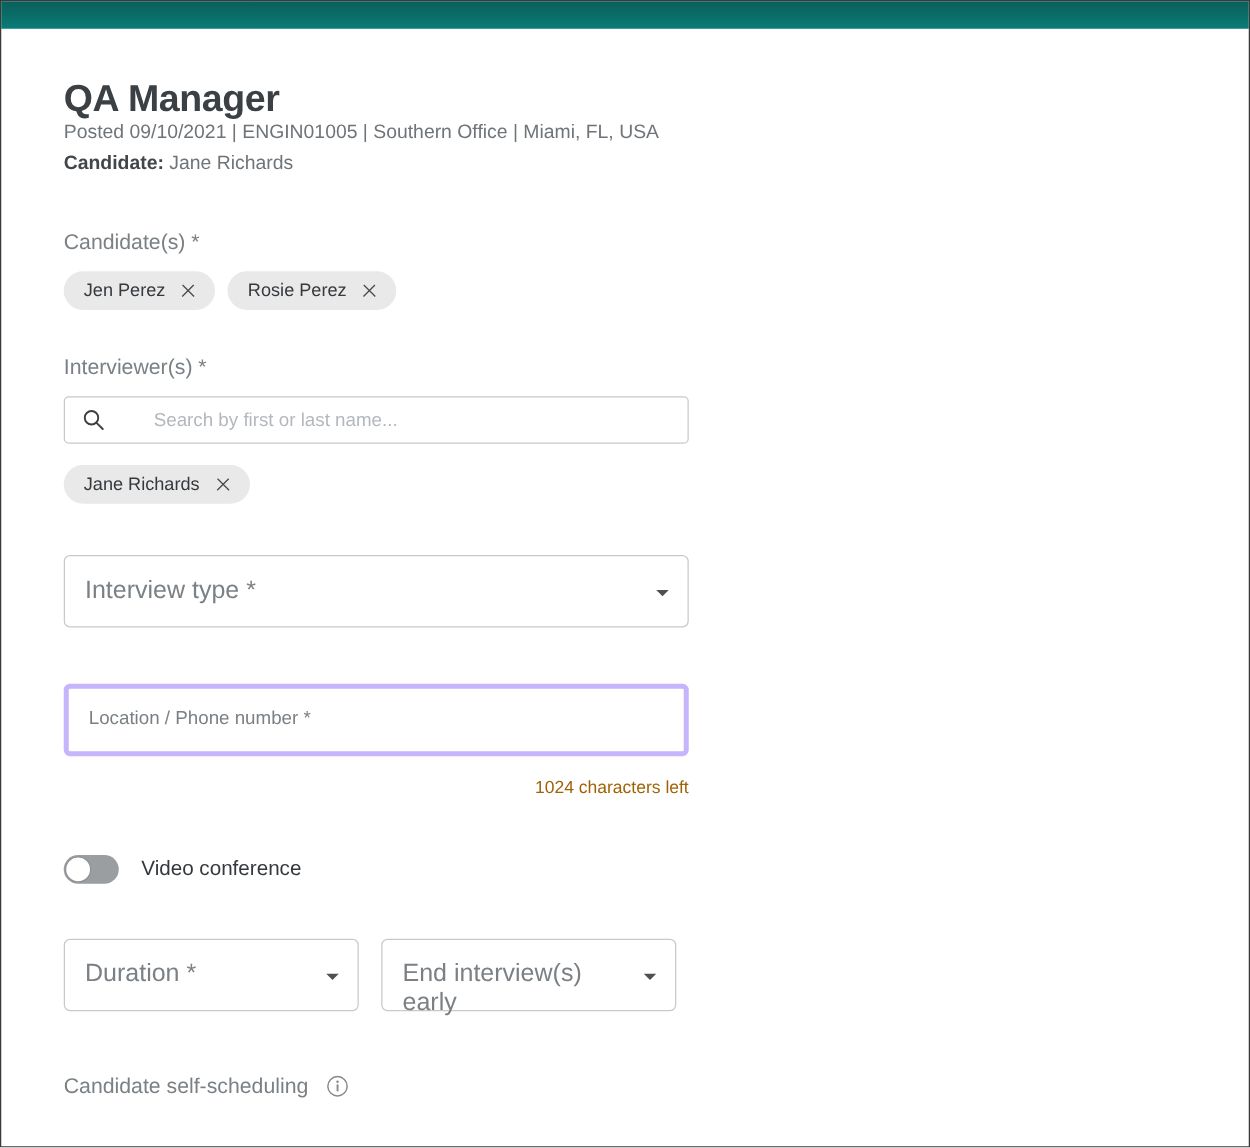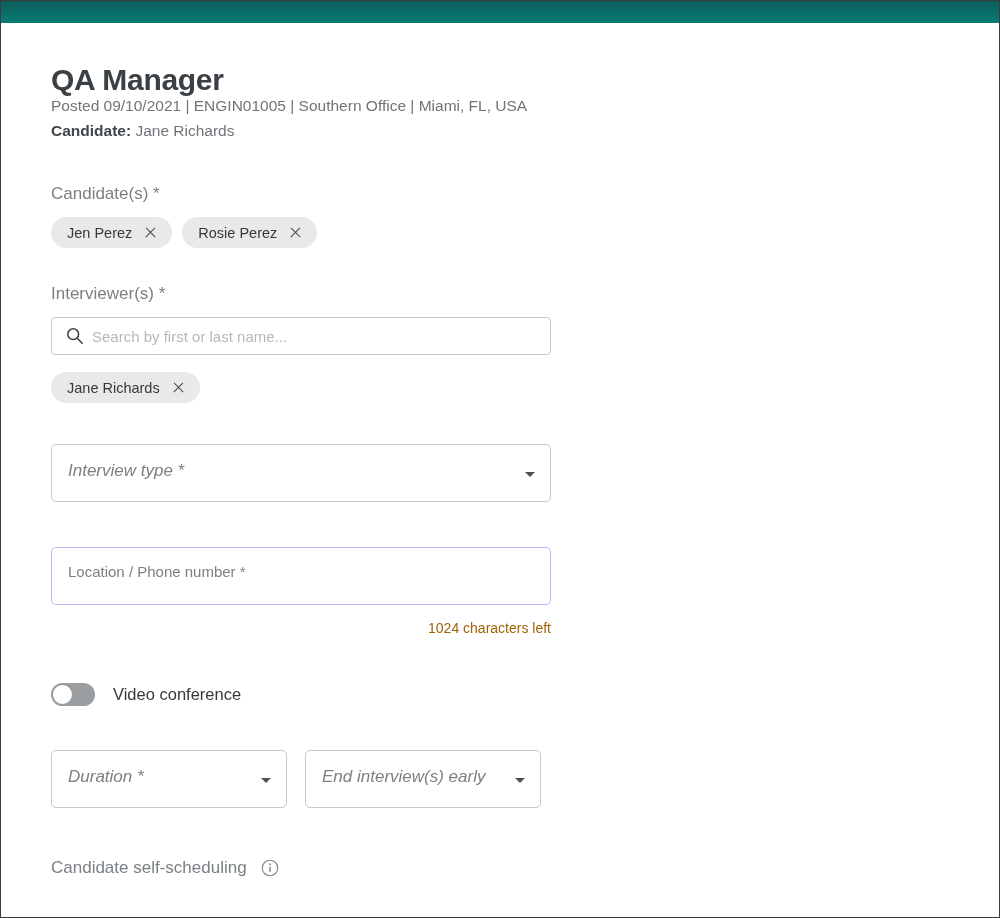--- a/index.html
+++ b/index.html
@@ -84,21 +84,21 @@
   .search-wrap {
     position: relative;
     width: 500px;
     margin-bottom: 17px;
   }
   .search-input {
     width: 500px;
     height: 38px;
     border: 1px solid #c9c9c9;
     border-radius: 4px;
-    padding: 0 12px 0 40px;
+    padding: 0 12px 0 71px;
     font-size: 15px;
     color: #35393d;
     font-family: "Liberation Sans", sans-serif;
     background: #fff;
   }
   .search-input::placeholder { color: #b4b8bc; }
   .search-icon {
     position: absolute;
     left: 15px; top: 10px;
     width: 18px; height: 18px;
@@ -107,40 +107,39 @@
   
   .select-box {
     position: relative;
     border: 1px solid #c9c9c9;
     border-radius: 5px;
     background: #fff;
     height: 58px;
     display: flex;
     align-items: flex-start;
     padding: 16px 34px 0 16px;
-    font-size: 17px;
+    font-size: 20px;
     color: #7b8085;
     cursor: pointer;
-    font-style: italic;
   }
   .caret {
     position: absolute;
     right: 15px; top: 27px;
     width: 0; height: 0;
     border-left: 5px solid transparent;
     border-right: 5px solid transparent;
     border-top: 5px solid #4d5155;
   }
   .w-500 { width: 500px; }
   .w-236 { width: 236px; }
   
   .textarea-box {
     width: 500px;
     height: 58px;
-    border: 1px solid #c4b5fd;
+    border: 4px solid #c4b5fd;
     border-radius: 5px;
     background: #fff;
     padding: 15px 14px 0 16px;
     font-size: 15px;
     color: #7b8085;
     font-family: "Liberation Sans", sans-serif;
     resize: none;
     outline: none;
   }
   .textarea-box::placeholder { color: #7b8085; }

